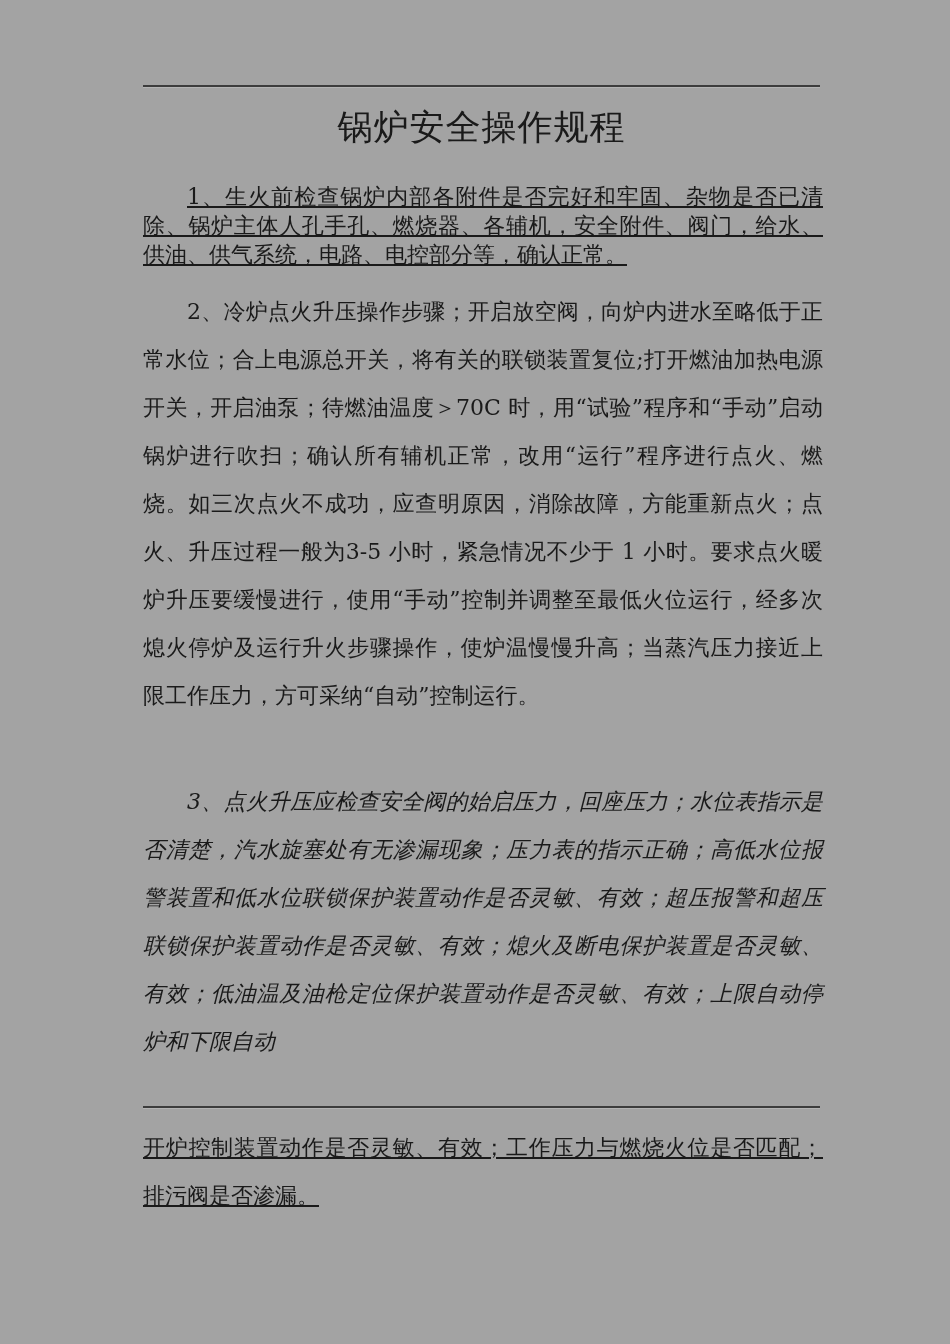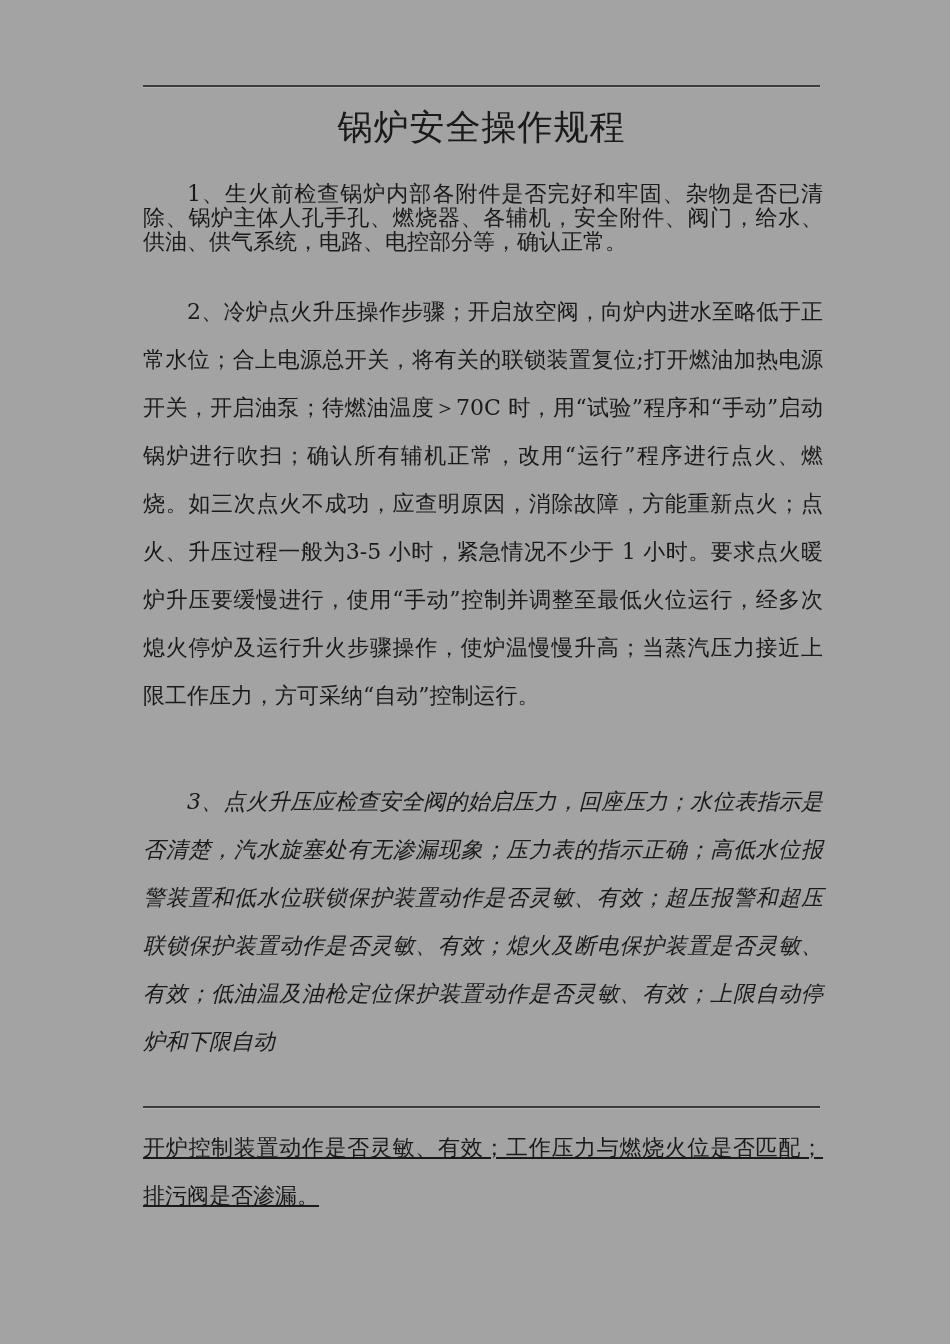--- a/index.html
+++ b/index.html
@@ -62,21 +62,22 @@
     text-align: justify;
     text-justify: inter-ideograph;
     text-indent: 2em;
     font-size: 22px;
     font-family: "DejaVu Serif", "Liberation Serif", serif;
     color: #1a1a1a;
     word-break: break-all;
   }
   
   .para-tight {
-    line-height: 24px;
+    line-height: 29px;
+    text-decoration: underline;
   }
   
   .para-loose {
     line-height: 48px;
   }
   .block-p1 { top: 182px; }
   .block-p2 { top: 288px; }
   .block-p3 { top: 778px; font-style: italic; }
   .block-p4 { top: 1124px; text-decoration: underline; }
   .block-p4 p.para { text-indent: 0; }

